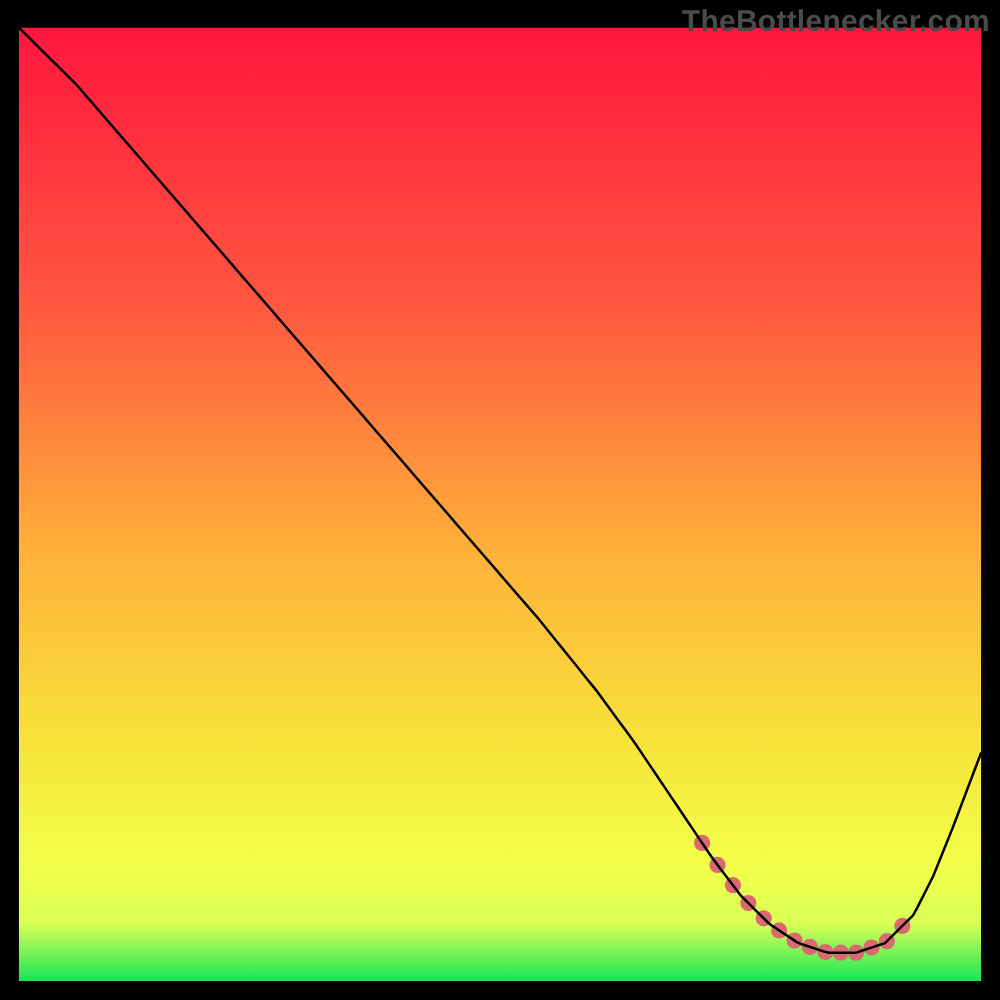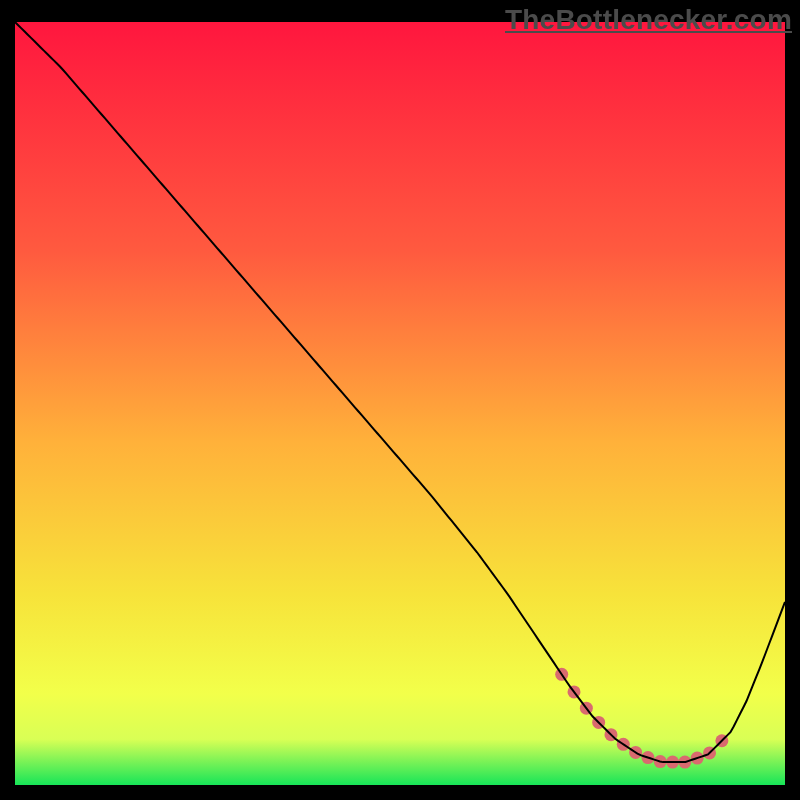--- a/index.html
+++ b/index.html
@@ -15,26 +15,25 @@
     position: relative;
     width: 800px;
     height: 800px;
     background: #000;
   }
   .watermark {
     position: absolute;
     top: 4px;
     right: 8px;
     color: #4b4b4b;
-    font-size: 28px;
+    font-size: 24px;
     font-weight: 600;
     letter-spacing: 0.2px;
     z-index: 10;
     user-select: none;
-    text-decoration: underline;
   }
   .plot {
     position: absolute;
     left: 15px;
     top: 22px;
     width: 770px;
     height: 763px;
   }
   svg { display: block; }
 </style>

